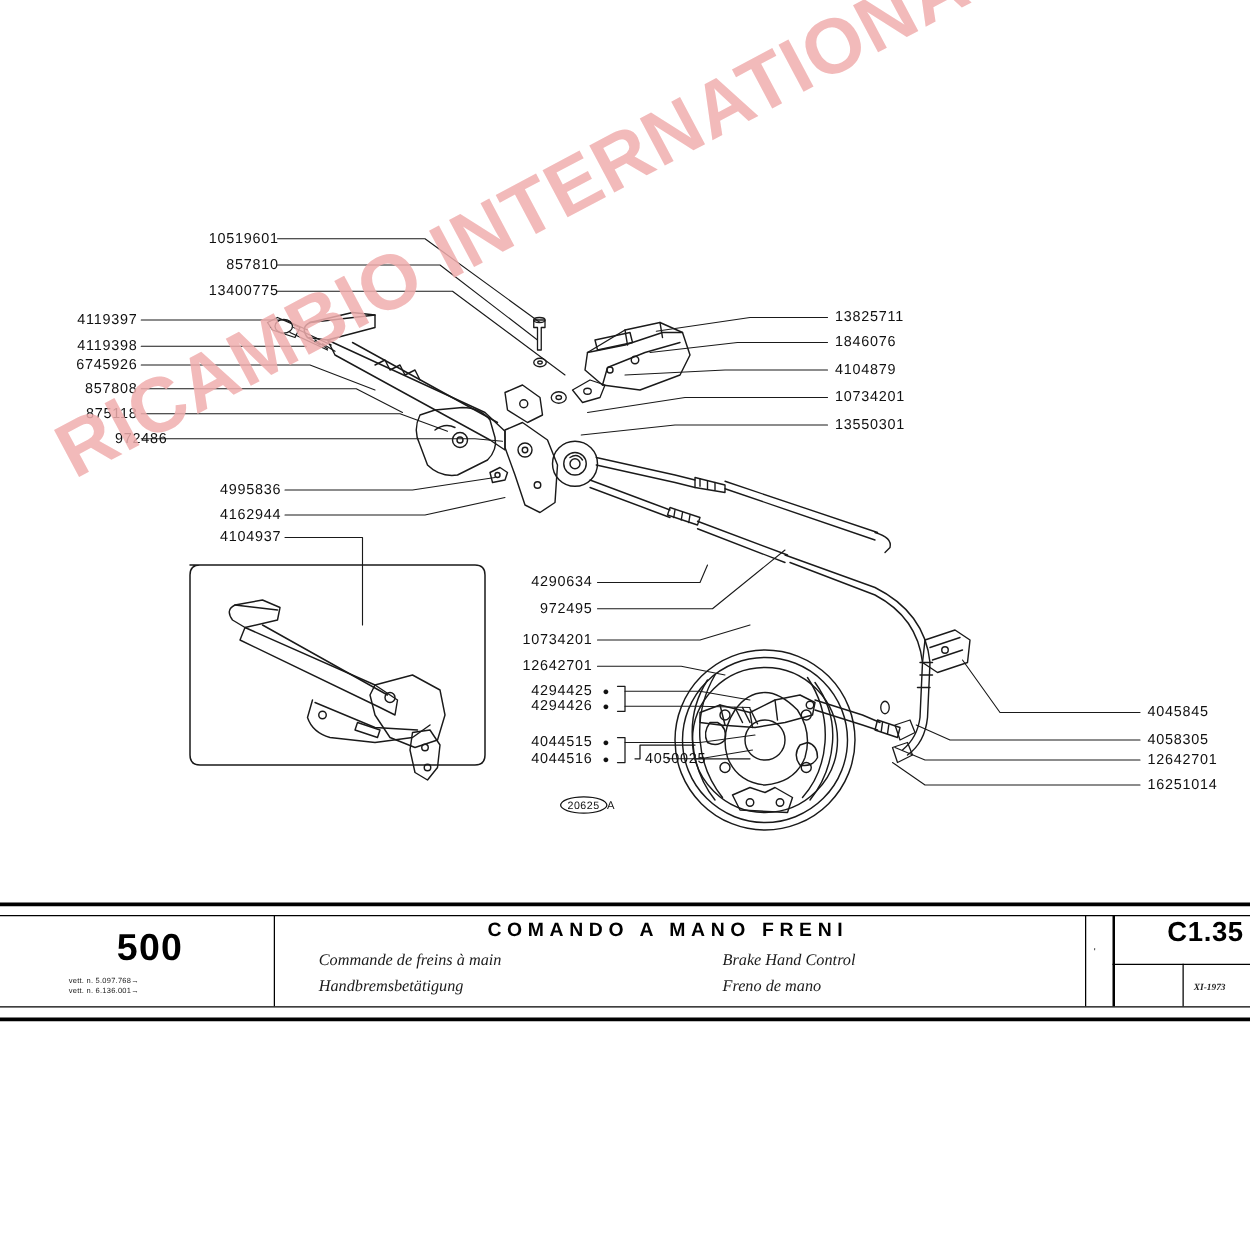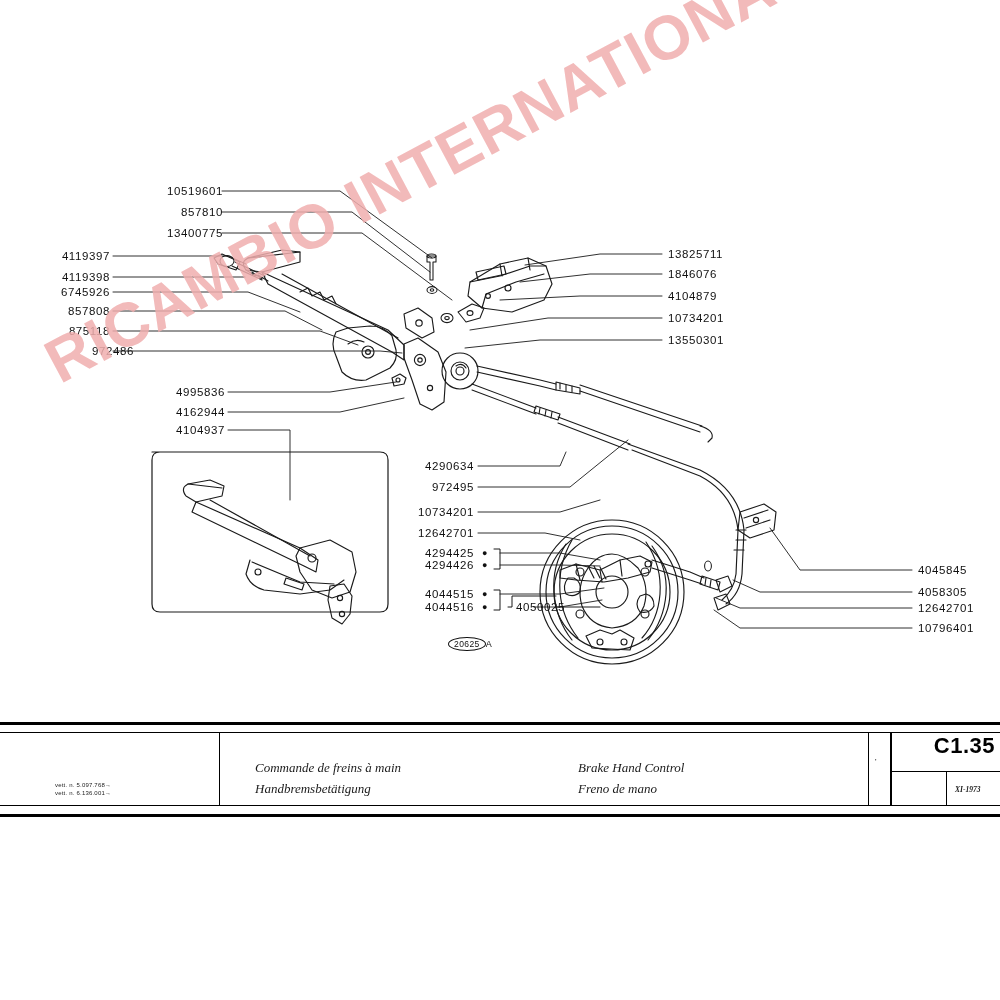--- a/index.html
+++ b/index.html
@@ -449,21 +449,21 @@
     <div class="lbl" style="left:918px;top:565px;">
       <span>4045845</span>
     </div>
     <div class="lbl" style="left:918px;top:587px;">
       <span>4058305</span>
     </div>
     <div class="lbl" style="left:918px;top:603px;">
       <span>12642701</span>
     </div>
     <div class="lbl" style="left:918px;top:623px;">
-      <span>10796401</span>
+      <span>16251014</span>
     </div>
 
   </div>
 
   <div class="watermark">RICAMBIO INTERNATIONAL</div>
 
   <div id="titleblock">
 
     <div class="tb-line" style="left:0px;top:7px;width:1000px;height:2.5px;"></div>
     <div class="tb-line" style="left:0px;top:17px;width:1000px;height:1.3px;"></div>
@@ -472,23 +472,25 @@
 
     <div class="tb-line" style="left:219px;top:17px;width:1.4px;height:73px;"></div>
     <div class="tb-line" style="left:868px;top:17px;width:1.2px;height:73px;"></div>
     <div class="tb-line" style="left:890px;top:17px;width:2.2px;height:73px;"></div>
     <div class="tb-line" style="left:890px;top:56px;width:110px;height:1.2px;"></div>
     <div class="tb-line" style="left:946px;top:56px;width:1.2px;height:34px;"></div>
 
     <div class="tick" style="left:875px;top:42px;">'</div>
   </div>
 
+  <div id="model-number">500</div>
   <div class="model-sub" style="top:782px;">vett. n. 5.097.768→</div>
   <div class="model-sub" style="top:790px;">vett. n. 6.136.001→</div>
 
+  <div id="title-main">COMANDO A MANO FRENI</div>
 
   <div class="title-sub" style="left:255px;top:760px;">Commande de freins à main</div>
   <div class="title-sub" style="left:255px;top:781px;">Handbremsbetätigung</div>
   <div class="title-sub" style="left:578px;top:760px;">Brake Hand Control</div>
   <div class="title-sub" style="left:578px;top:781px;">Freno de mano</div>
 
   <div id="code">C1.35</div>
   <div id="revision">XI-1973</div>
 
 </div>

